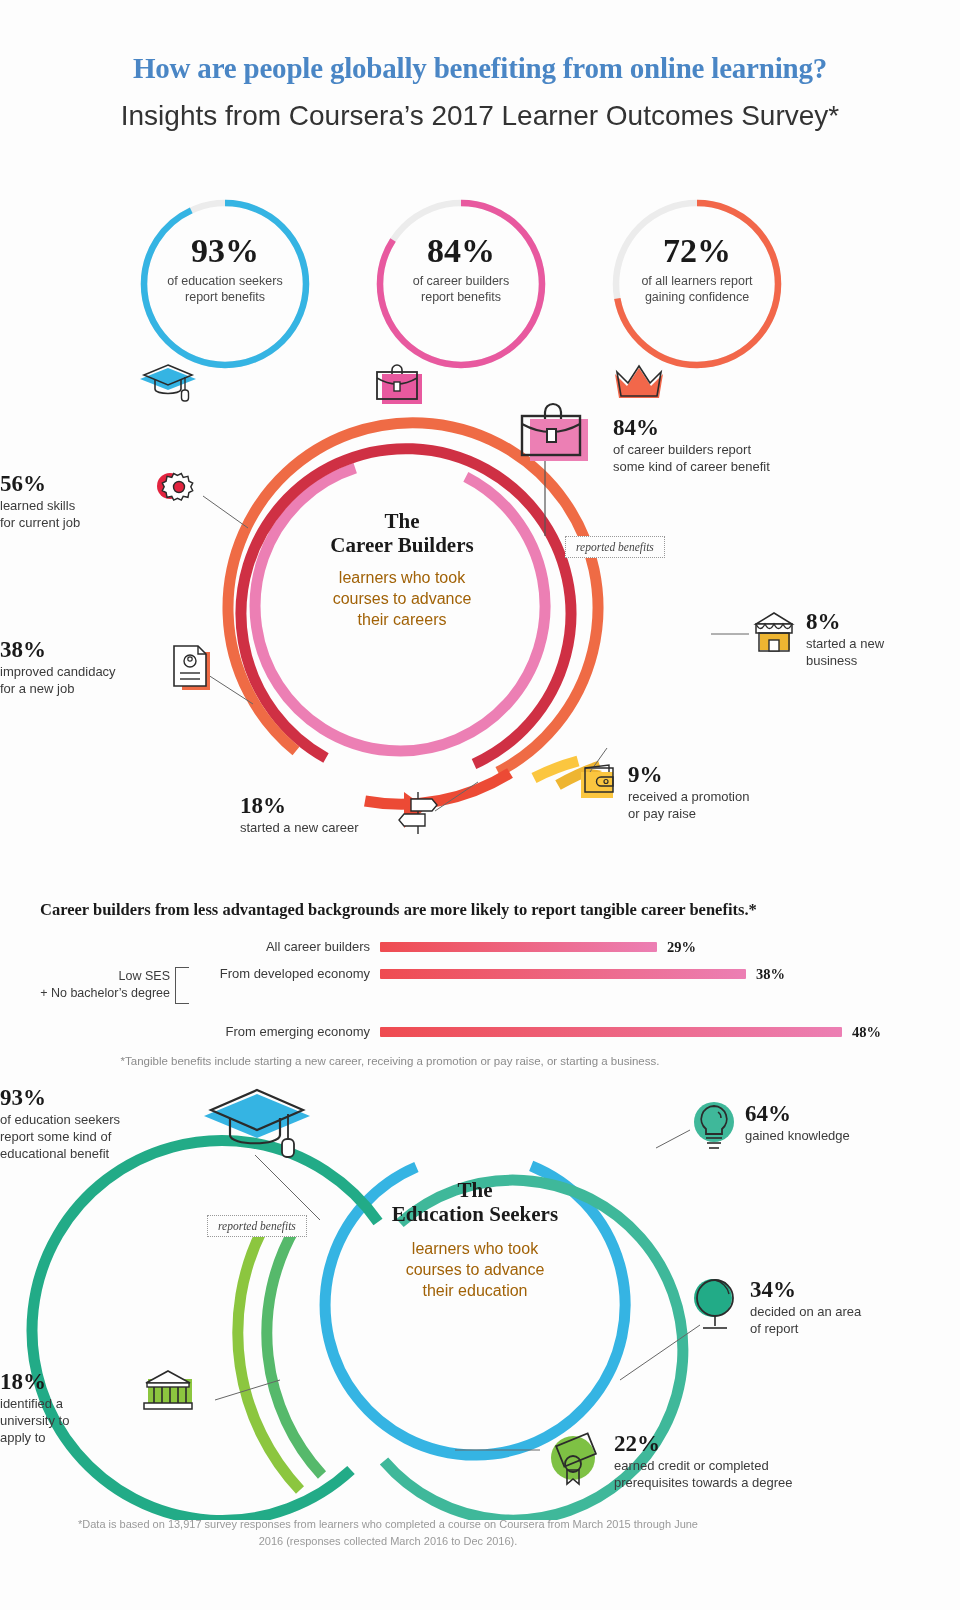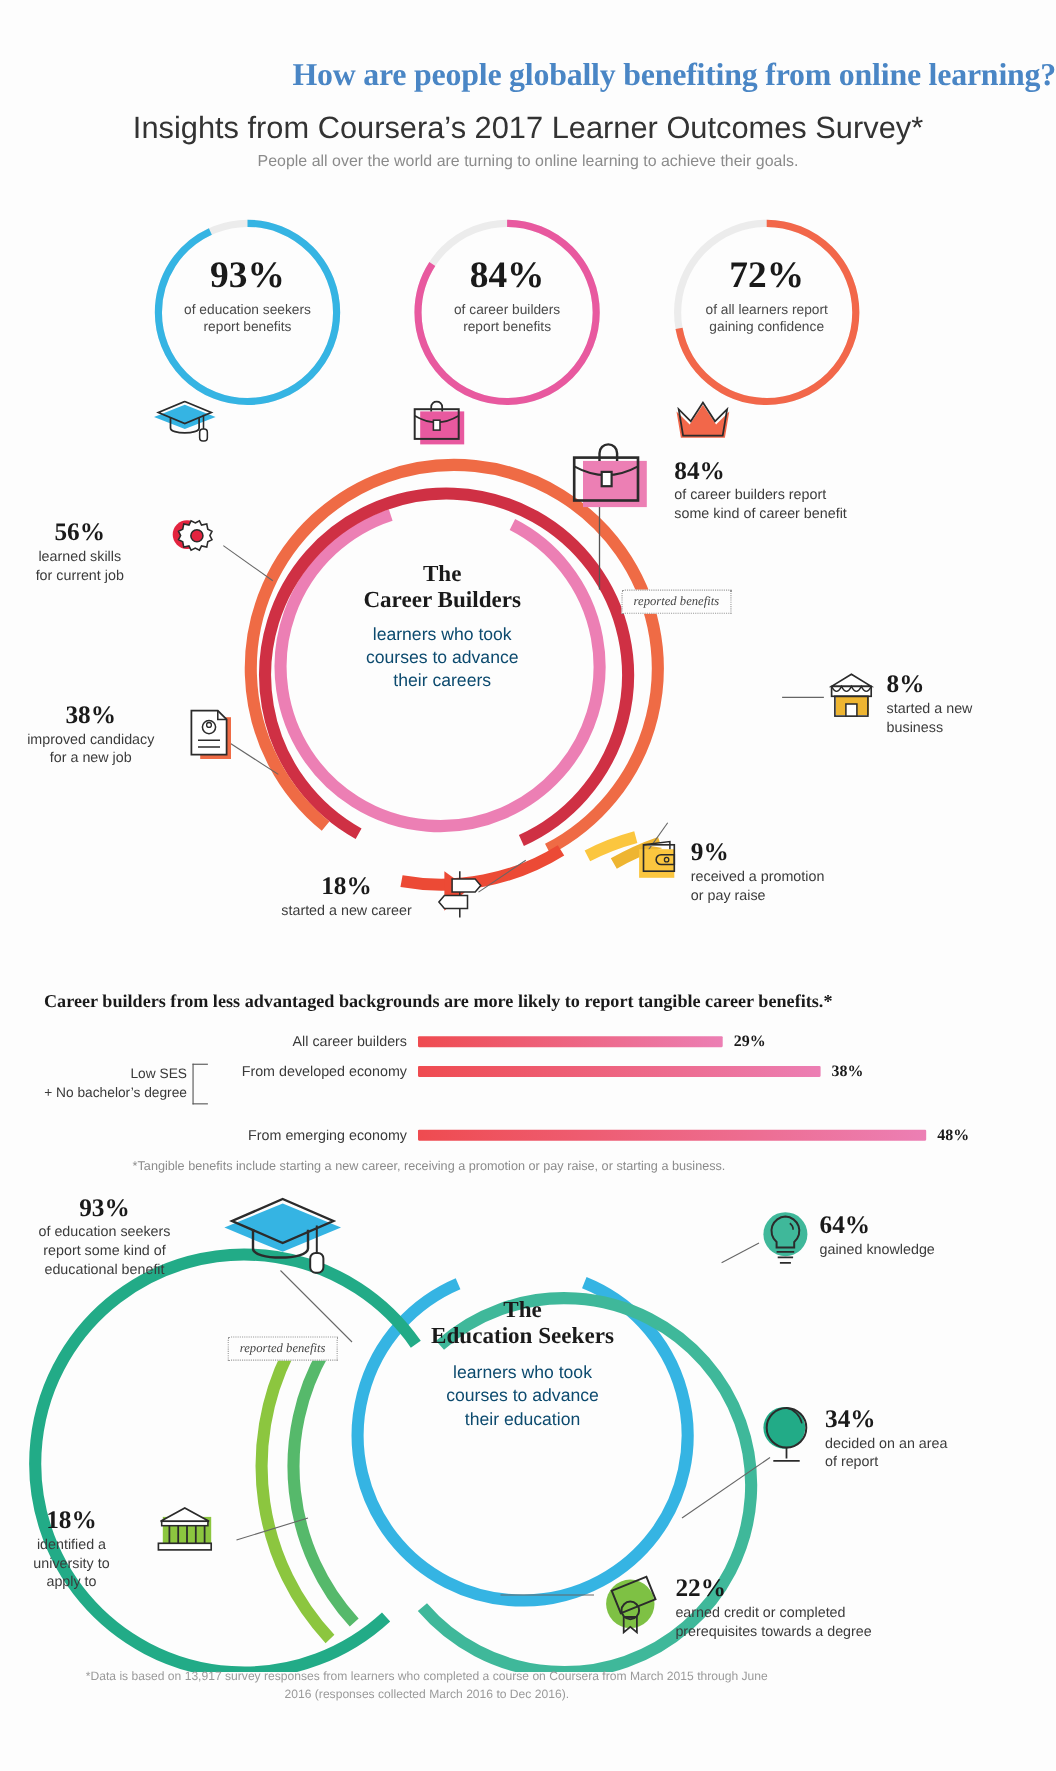--- a/index.html
+++ b/index.html
@@ -6,21 +6,21 @@
   html, body {
     width: 960px; height: 1610px;
     background: #fdfdfd;
     font-family: "Liberation Sans", sans-serif;
     overflow: hidden;
   }
   #page { position: relative; width: 960px; height: 1610px; background: #fdfdfd; }
 
   
   .hdr-title {
-    position:absolute; top:52px; left:0; width:960px; text-align:right;
+    position:absolute; top:52px; left:0; width:960px; text-align:center;
     font-family:"Liberation Serif", serif; font-weight:bold;
     font-size:29px; color:#4a86c5; letter-spacing:-0.2px;
   }
   .hdr-sub {
     position:absolute; top:100px; left:0; width:960px; text-align:center;
     font-size:28px; color:#333; font-weight:400;
   }
   .hdr-desc {
     position:absolute; top:136px; left:0; width:960px; text-align:center;
     font-size:14.5px; color:#8b8b8b; line-height:1.55;
@@ -42,30 +42,30 @@
 
   
   .cb-wrap { position:absolute; top:396px; left:0; width:960px; height:470px; }
   .center-title {
     position:absolute; text-align:center; width:300px;
     font-family:"Liberation Serif", serif; font-weight:bold; font-size:21px;
     color:#1a1a1a; line-height:1.16;
   }
   .center-sub {
     position:absolute; text-align:center; width:300px;
-    font-size:16px; color:#0c4a6e; line-height:1.32;
+    font-size:16px; color:#a16207; line-height:1.32;
   }
 
   .label { position:absolute; }
   .label .num {
     font-family:"Liberation Serif", serif; font-weight:bold; font-size:23px; color:#1a1a1a;
     line-height:1.05; display:block;
   }
   .label .txt { font-size:13px; color:#3b3b3b; line-height:1.3; display:block; margin-top:2px; }
-  .label.r { text-align:center; }
+  .label.r { text-align:left; }
   .label.l { text-align:left; }
 
   .tag-reported {
     position:absolute; font-family:"Liberation Serif", serif; font-style:italic;
     font-size:11.5px; color:#444; padding:4px 10px;
     border:1px dotted #999; background:#fdfdfd; white-space:nowrap;
   }
 
   .icobox { position:absolute; }
 
@@ -104,21 +104,21 @@
   }
 </style>
 </head>
 <body>
 
 <div id="page">
 
   <div class="hdr-title">How are people globally benefiting from online learning?</div>
   <div class="hdr-sub">Insights from Coursera’s 2017 Learner Outcomes Survey*</div>
   <div class="hdr-desc">
-    <span>People all over the world are turning to online learning to achieve their goals.</span><br>
+    <br>
   </div>
 
   <div class="donut-row">
 
     <div class="donut" style="left:137px; top:0;">
       <svg viewBox="0 0 176 176">
         <circle cx="88" cy="88" r="81" fill="none" stroke="#ececec" stroke-width="6.5"></circle>
         <circle cx="88" cy="88" r="81" fill="none" stroke="#35b4e3" stroke-width="6.5" stroke-dasharray="473.3 509" stroke-linecap="butt" transform="rotate(-90 88 88)"></circle>
       </svg>
       <div class="pct">93%</div>

